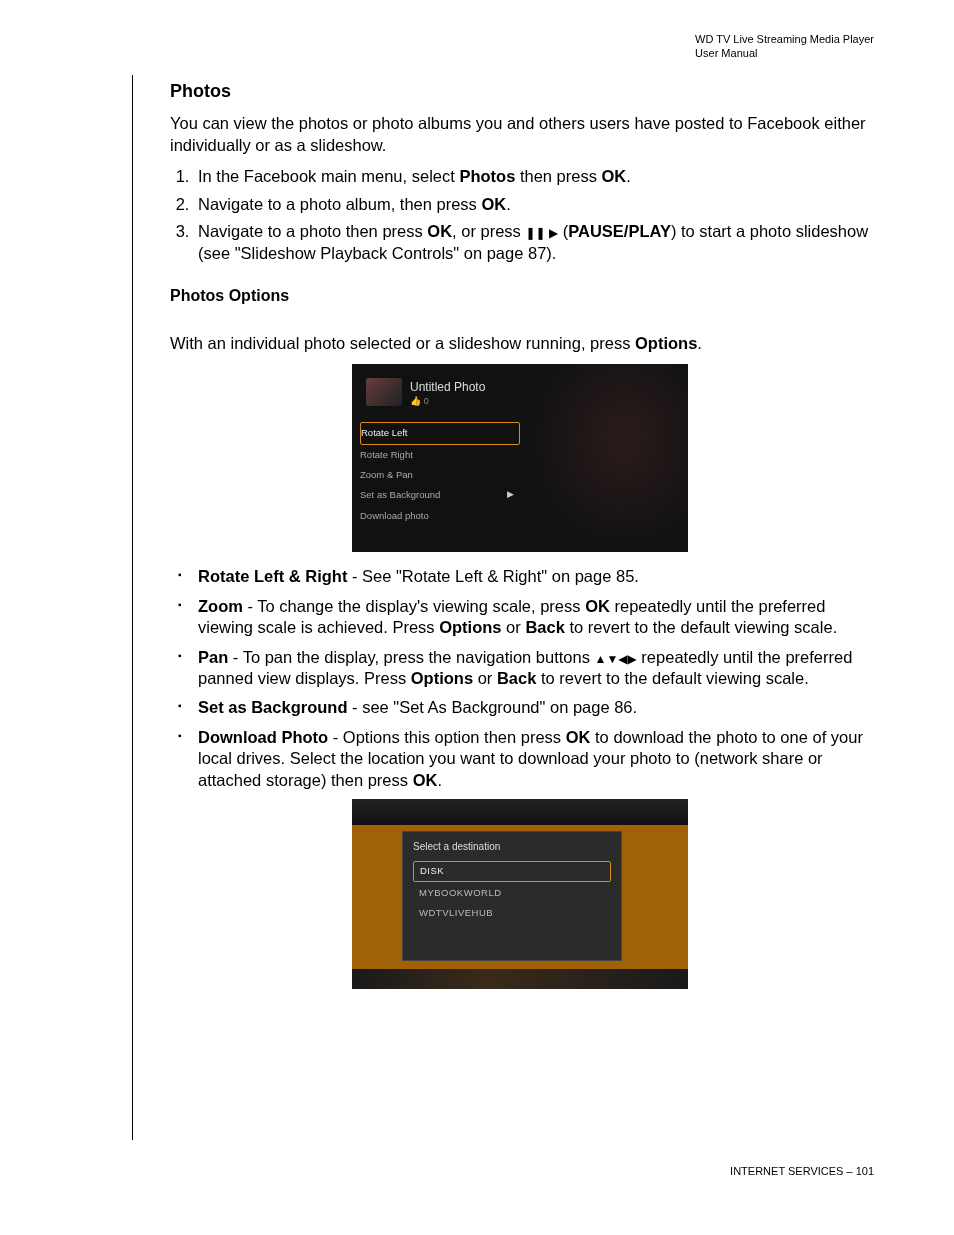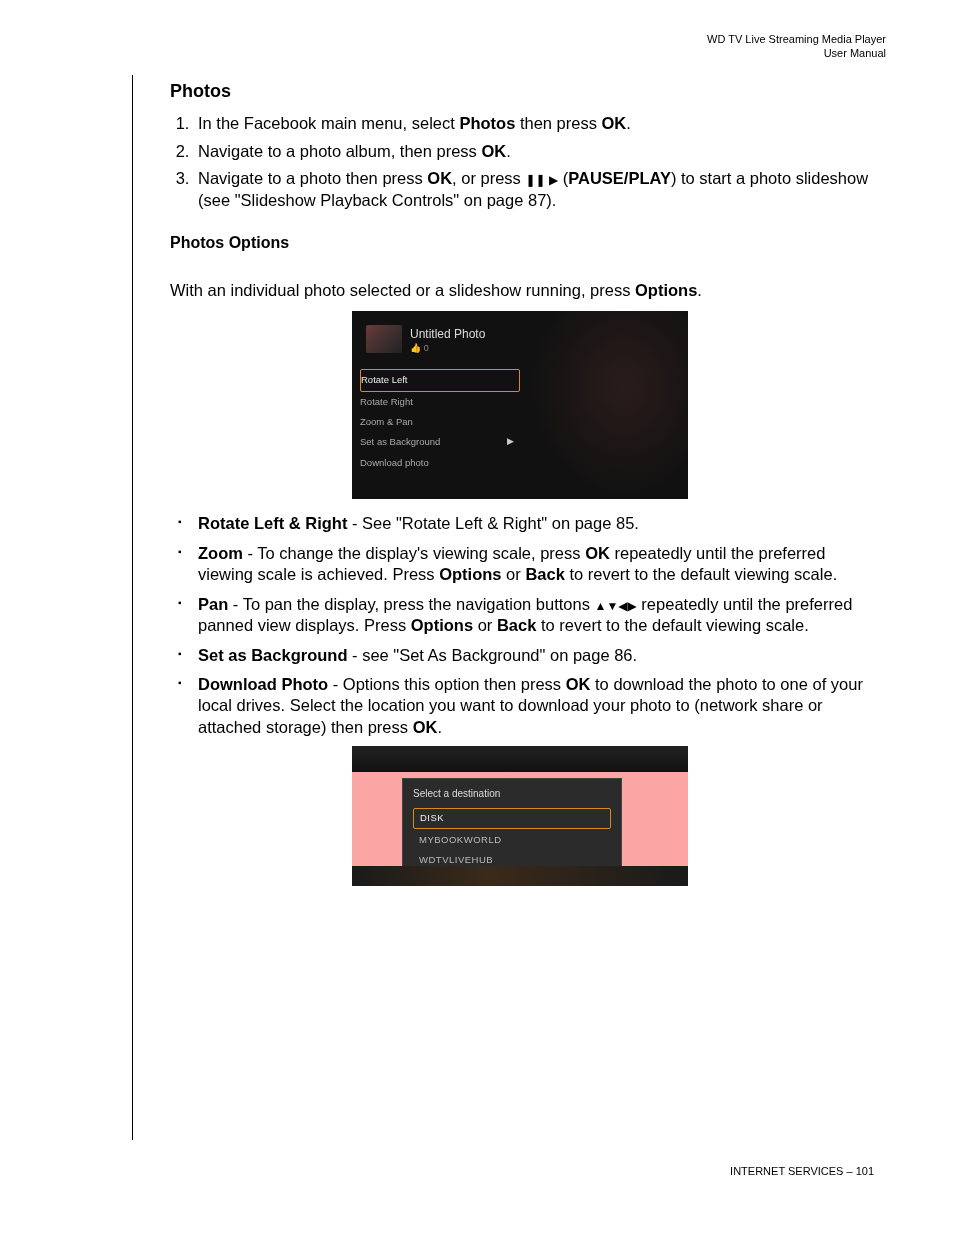--- a/index.html
+++ b/index.html
@@ -7,22 +7,21 @@
     width: 954px;
     height: 1235px;
     background: #fff;
     font-family: Arial, Helvetica, sans-serif;
     color: #000;
     position: relative;
   }
   .header-right {
     position: absolute;
     top: 32px;
-    right: 68px;
-    text-align: right;
+    right: 80px;
     font-size: 11px;
     color: #000;
     line-height: 1.3;
   }
   .vrule {
     position: absolute;
     left: 132px;
     top: 75px;
     width: 0;
     height: 1065px;
@@ -73,22 +72,22 @@
   .shot1 .item  { padding: 4px 0; color: #aaa; font-size: 9.5px; position: relative; }
   .shot1 .item.sel { border: 1px solid #d88a1a; color: #eee; border-radius: 2px; }
   .shot1 .arrow { position: absolute; right: 6px; top: 4px; color: #ccc; font-size: 9px; }
   .shot1 .bgfade {
     position: absolute; right: 0; top: 0; width: 160px; height: 100%;
     background: radial-gradient(ellipse at 60% 40%, rgba(120,60,60,0.25) 0%, rgba(0,0,0,0) 70%);
   }
 
   
   .shot2 {
-    width: 336px; height: 140px;
-    background: #fca5a5; margin: 6px auto 16px auto;
+    width: 336px; height: 190px;
+    background: #a16207; margin: 6px auto 16px auto;
     position: relative; overflow: hidden;
     font-size: 10px; color: #bbb;
   }
   .shot2 .panel {
     position: absolute; left: 50px; top: 32px; width: 220px; height: 130px;
     background: #2b2b2b; border: 1px solid #444;
   }
   .shot2 .ptitle { padding: 8px 10px 6px 10px; color: #ddd; font-size: 10px; }
   .shot2 .ditem  { margin: 2px 10px; padding: 3px 6px; color: #bbb; font-size: 9.5px; letter-spacing: 0.5px; }
   .shot2 .ditem.sel { border: 1px solid #d88a1a; color: #eee; border-radius: 2px; }
@@ -116,20 +115,21 @@
   <div>WD TV Live Streaming Media Player</div>
   <div>User Manual</div>
 </div>
 
 <div class="vrule"></div>
 
 <div class="content">
 
   <h2 class="section">Photos</h2>
 
+  <p class="para">You can view the photos or photo albums you and others users have posted to Facebook either individually or as a slideshow.</p>
 
   <ol class="steps">
     <li>
       <span>In the Facebook main menu, select </span><b>Photos</b><span> then press </span><b>OK</b><span>.</span>
     </li>
     <li>
       <span>Navigate to a photo album, then press </span><b>OK</b><span>.</span>
     </li>
     <li>
       <span>Navigate to a photo then press </span><b>OK</b><span>, or press </span><span class="icn">❚❚ ▶</span><span> (</span><b>PAUSE/PLAY</b><span>) to start a photo slideshow (see "Slideshow Playback Controls" on page 87).</span>

